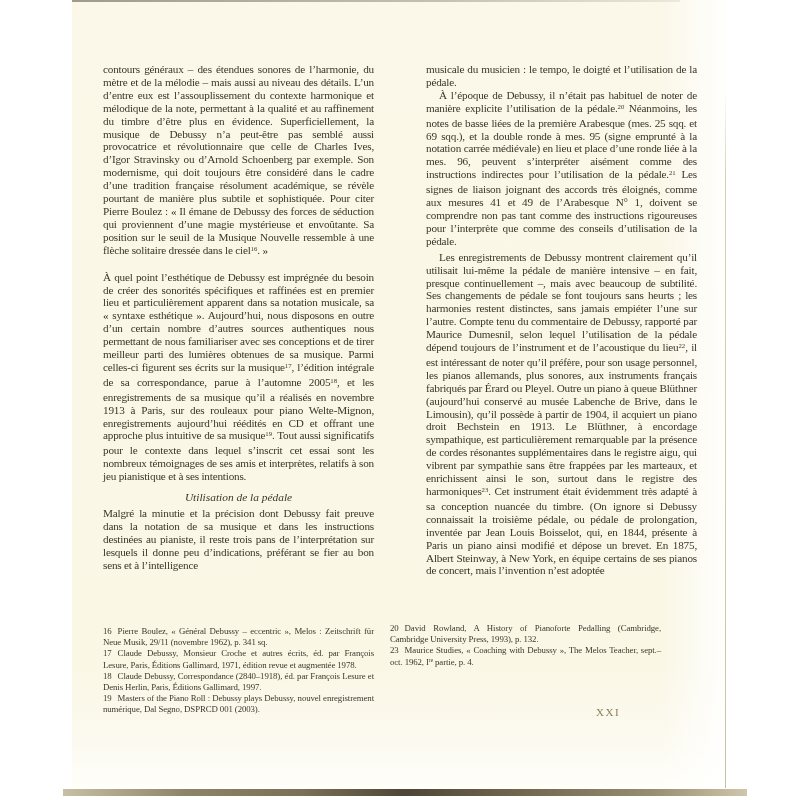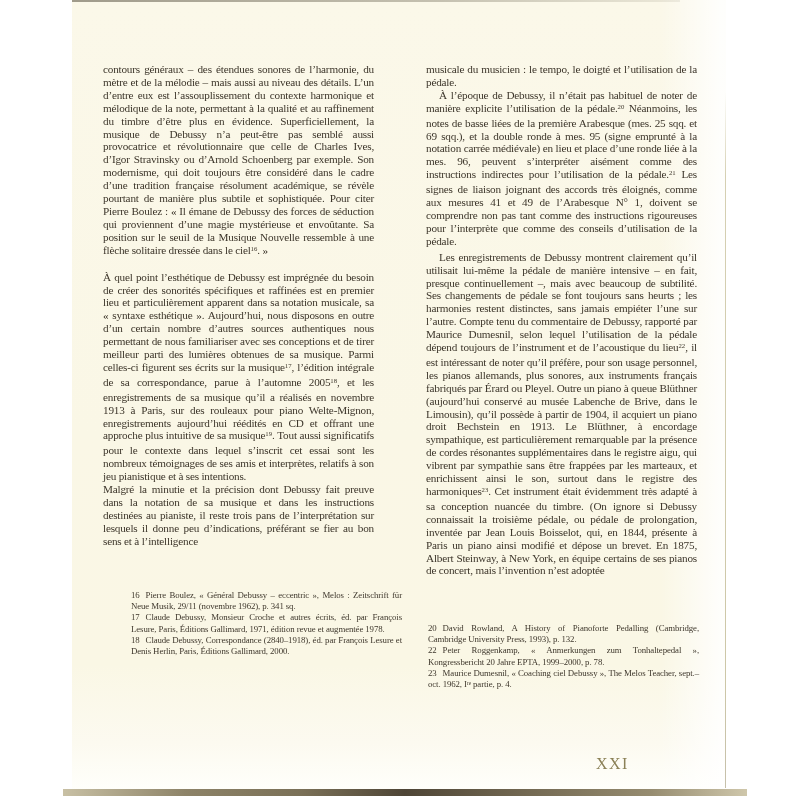--- a/index.html
+++ b/index.html
@@ -45,55 +45,56 @@
     margin:8px 0 3px 0;font-size:11.4px;font-weight:normal;font-style:italic;
     text-align:center;letter-spacing:0;color:#3c352a;
   }
   .sup{font-size:.6em;position:relative;top:-.45em;letter-spacing:0;}
   .it{}
   .fns{
     position:absolute;width:271px;
     color:#3e372c;font-size:8.8px;line-height:11.2px;
     letter-spacing:-0.1px;text-align:justify;
   }
-  .fns-left{left:31px;top:590px;margin-left:28px;}
-  .fns-right{left:318px;top:623px;margin-left:38px;}
+  .fns-left{left:31px;top:626px;}
+  .fns-right{left:318px;top:623px;}
   .fn{margin:0;padding:0;}
   .fn-num{margin-right:6px;}
   .page-num{
-    position:absolute;left:524px;top:755px;
-    font-size:16px;letter-spacing:1.5px;color:#8b8157;
+    position:absolute;left:524px;top:706px;
+    font-size:11px;letter-spacing:1.5px;color:#8b8157;
   }
 </style>
 </head>
 <body>
 
 <div class="scan">
   <div class="top-edge"></div>
   <div class="right-edge"></div>
 
   <div class="col col-left">
     <p class="body"><span>contours généraux – des étendues sonores de l’harmonie, du mètre et de la mélodie – mais aussi au niveau des détails. L’un d’entre eux est l’assouplissement du contexte harmonique et mélodique de la note, permettant à la qualité et au raffinement du timbre d’être plus en évidence. Superficiellement, la musique de Debussy n’a peut-être pas semblé aussi provocatrice et révolutionnaire que celle de Charles Ives, d’Igor Stravinsky ou d’Arnold Schoenberg par exemple. Son modernisme, qui doit toujours être considéré dans le cadre d’une tradition française résolument académique, se révèle pourtant de manière plus subtile et sophistiquée. Pour citer Pierre Boulez : « Il émane de Debussy des forces de séduction qui proviennent d’une magie mystérieuse et envoûtante. Sa position sur le seuil de la Musique Nouvelle ressemble à une flèche solitaire dressée dans le ciel</span><span class="sup">16</span><span>. »</span></p>
     <p class="body gap"><span>À quel point l’esthétique de Debussy est imprégnée du besoin de créer des sonorités spécifiques et raffinées est en premier lieu et particulièrement apparent dans sa notation musicale, sa « syntaxe esthétique ». Aujourd’hui, nous disposons en outre d’un certain nombre d’autres sources authentiques nous permettant de nous familiariser avec ses conceptions et de tirer meilleur parti des lumières obtenues de sa musique. Parmi celles-ci figurent ses écrits sur la musique</span><span class="sup">17</span><span>, l’édition intégrale de sa correspondance, parue à l’automne 2005</span><span class="sup">18</span><span>, et les enregistrements de sa musique qu’il a réalisés en novembre 1913 à Paris, sur des rouleaux pour piano Welte-Mignon, enregistrements aujourd’hui réédités en CD et offrant une approche plus intuitive de sa musique</span><span class="sup">19</span><span>. Tout aussi significatifs pour le contexte dans lequel s’inscrit cet essai sont les nombreux témoignages de ses amis et interprètes, relatifs à son jeu pianistique et à ses intentions.</span></p>
+    <h3 class="heading">Utilisation de la pédale</h3>
     <p class="body"><span>Malgré la minutie et la précision dont Debussy fait preuve dans la notation de sa musique et dans les instructions destinées au pianiste, il reste trois pans de l’interprétation sur lesquels il donne peu d’indications, préférant se fier au bon sens et à l’intelligence</span></p>
   </div>
 
   <div class="col col-right">
     <p class="body"><span>musicale du musicien : le tempo, le doigté et l’utilisation de la pédale.</span></p>
     <p class="body ind"><span>À l’époque de Debussy, il n’était pas habituel de noter de manière explicite l’utilisation de la pédale.</span><span class="sup">20</span><span> Néanmoins, les notes de basse liées de la première </span><span class="it">Arabesque</span><span> (mes. 25 </span><span class="it">sqq.</span><span> et 69 </span><span class="it">sqq.</span><span>), et la double ronde à mes. 95 (signe emprunté à la notation carrée médiévale) en lieu et place d’une ronde liée à la mes. 96, peuvent s’interpréter aisément comme des instructions indirectes pour l’utilisation de la pédale.</span><span class="sup">21</span><span> Les signes de liaison joignant des accords très éloignés, comme aux mesures 41 et 49 de l’</span><span class="it">Arabesque</span><span> N° 1, doivent se comprendre non pas tant comme des instructions rigoureuses pour l’interprète que comme des conseils d’utilisation de la pédale.</span></p>
     <p class="body ind gap-sm"><span>Les enregistrements de Debussy montrent clairement qu’il utilisait lui-même la pédale de manière intensive – en fait, presque continuellement –, mais avec beaucoup de subtilité. Ses changements de pédale se font toujours sans heurts ; les harmonies restent distinctes, sans jamais empiéter l’une sur l’autre. Compte tenu du commentaire de Debussy, rapporté par Maurice Dumesnil, selon lequel l’utilisation de la pédale dépend toujours de l’instrument et de l’acoustique du lieu</span><span class="sup">22</span><span>, il est intéressant de noter qu’il préfère, pour son usage personnel, les pianos allemands, plus sonores, aux instruments français fabriqués par Érard ou Pleyel. Outre un piano à queue Blüthner (aujourd’hui conservé au musée Labenche de Brive, dans le Limousin), qu’il possède à partir de 1904, il acquiert un piano droit Bechstein en 1913. Le Blüthner, à encordage sympathique, est particulièrement remarquable par la présence de cordes résonantes supplémentaires dans le registre aigu, qui vibrent par sympathie sans être frappées par les marteaux, et enrichissent ainsi le son, surtout dans le registre des harmoniques</span><span class="sup">23</span><span>. Cet instrument était évidemment très adapté à sa conception nuancée du timbre. (On ignore si Debussy connaissait la troisième pédale, ou pédale de prolongation, inventée par Jean Louis Boisselot, qui, en 1844, présente à Paris un piano ainsi modifié et dépose un brevet. En 1875, Albert Steinway, à New York, en équipe certains de ses pianos de concert, mais l’invention n’est adoptée</span></p>
   </div>
 
   <div class="fns fns-left">
       <p class="fn"><span class="fn-num">16</span><span>Pierre Boulez, « Général Debussy – eccentric », </span><span class="it">Melos : Zeitschrift für Neue Musik</span><span>, 29/11 (novembre 1962), p. 341 </span><span class="it">sq.</span></p>
       <p class="fn"><span class="fn-num">17</span><span>Claude Debussy, </span><span class="it">Monsieur Croche et autres écrits</span><span>, éd. par François Lesure, Paris, Éditions Gallimard, 1971, édition revue et augmentée 1978.</span></p>
-      <p class="fn"><span class="fn-num">18</span><span>Claude Debussy, </span><span class="it">Correspondance (2840–1918)</span><span>, éd. par François Lesure et Denis Herlin, Paris, Éditions Gallimard, 2000.</span></p>
+      <p class="fn"><span class="fn-num">18</span><span>Claude Debussy, </span><span class="it">Correspondance (2840–1918)</span><span>, éd. par François Lesure et Denis Herlin, Paris, Éditions Gallimard, 1997.</span></p>
+      <p class="fn"><span class="fn-num">19</span><span class="it">Masters of the Piano Roll : Debussy plays Debussy</span><span>, nouvel enregistrement numérique, Dal Segno, DSPRCD 001 (2003).</span></p>
     </div>
   <div class="fns fns-right">
       <p class="fn"><span class="fn-num">20</span><span>David Rowland, </span><span class="it">A History of Pianoforte Pedalling</span><span> (Cambridge, Cambridge University Press, 1993), p. 132.</span></p>
-      <p class="fn"><span class="fn-num">22</span><span>Peter Roggenkamp, « Anmerkungen zum Tonhaltepedal », </span><span class="it">Kongressbericht 20 Jahre EPTA</span><span>, 1999–2000, p. 78.</span></p>
-      <p class="fn"><span class="fn-num">23</span><span>Maurice Dumesnil, « Coaching ciel Debussy », </span><span class="it">The Melos Teacher</span><span>, sept.– oct. 1962, I</span><span class="sup">re</span><span> partie, p. 4.</span></p>
+      <p class="fn"><span class="fn-num">23</span><span>Maurice Studies, « Coaching with Debussy », </span><span class="it">The Melos Teacher</span><span>, sept.– oct. 1962, I</span><span class="sup">re</span><span> partie, p. 4.</span></p>
     </div>
 
   <div class="page-num">XXI</div>
 </div>
 
 <div class="bottom-strip"></div>
 
 </body></html>

